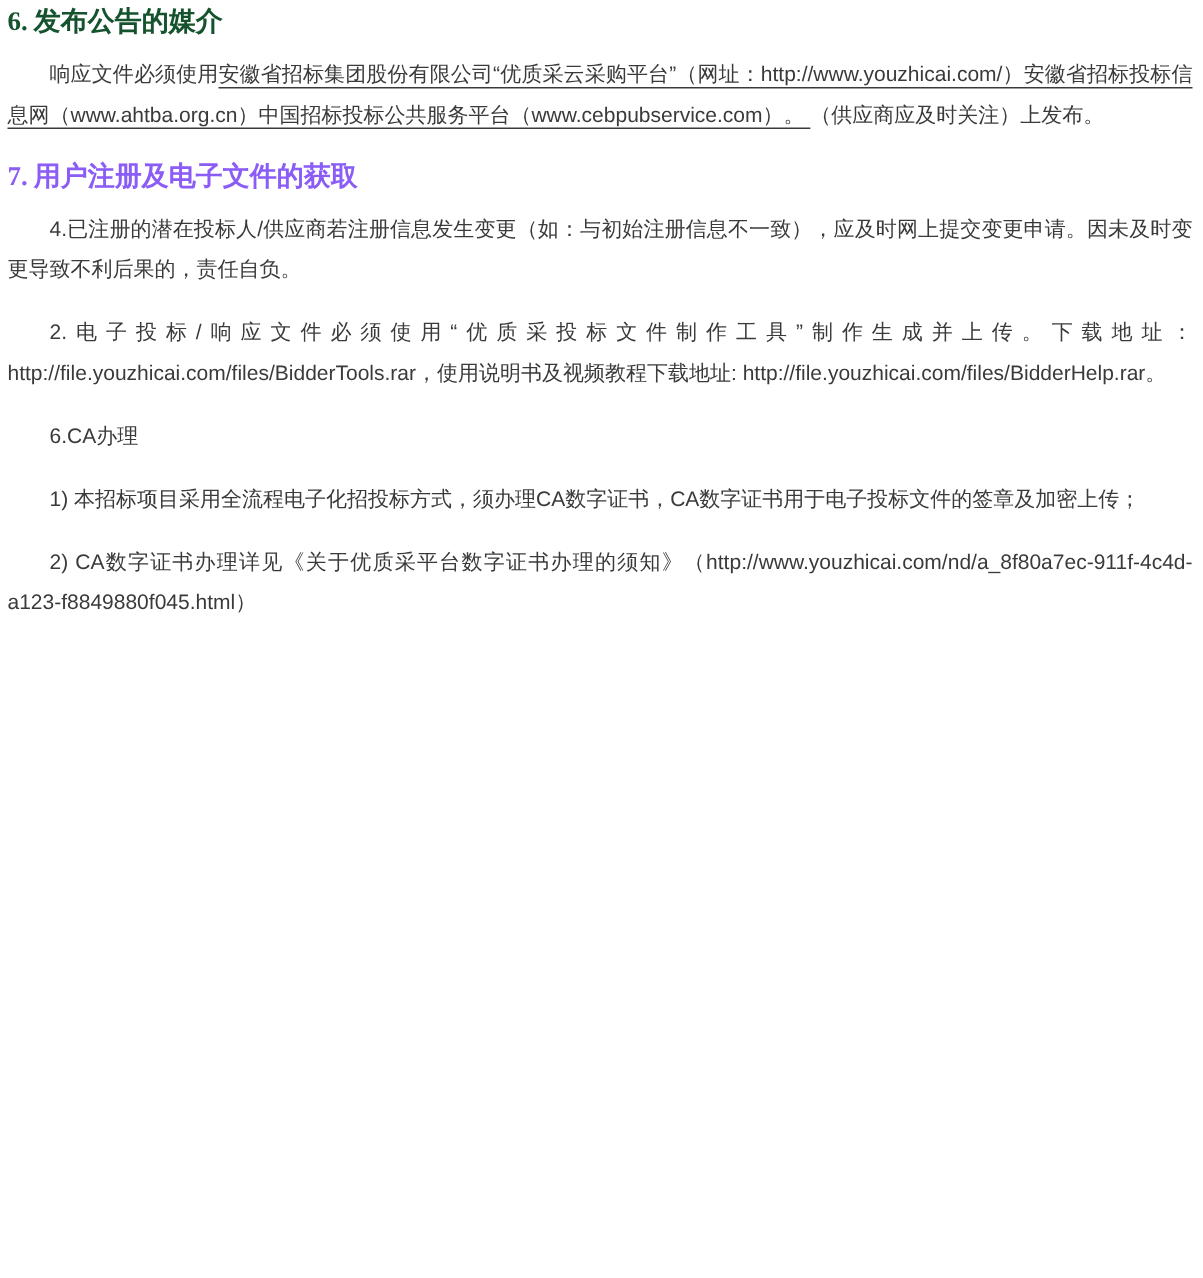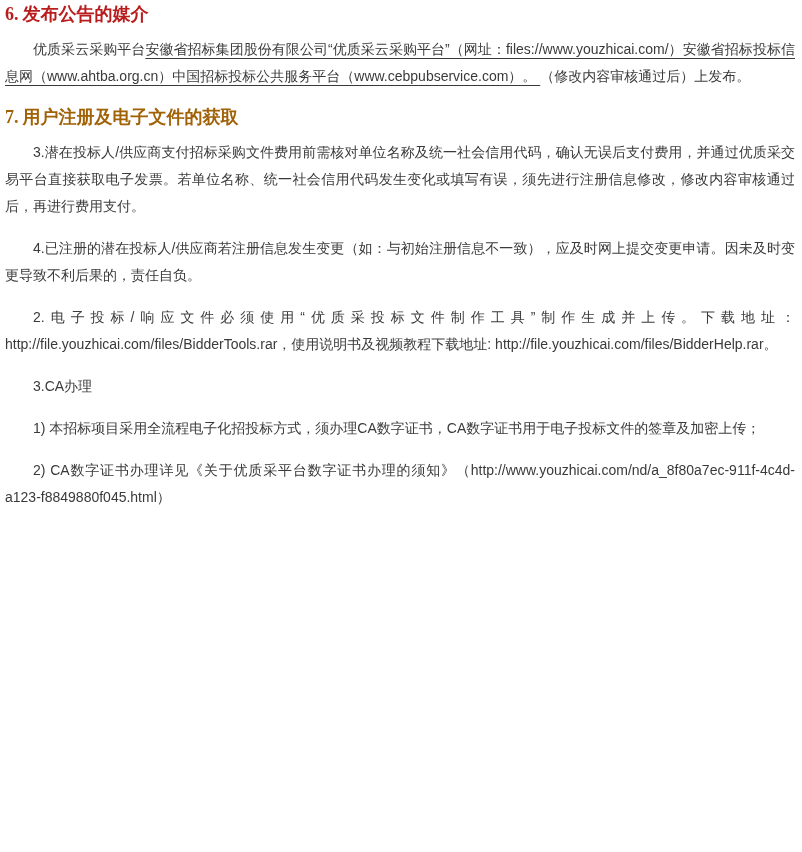--- a/index.html
+++ b/index.html
@@ -36,22 +36,21 @@
   }
   .doc p .u {
     text-decoration: underline;
     text-underline-offset: 4px;
   }
 </style>
 </head>
 <body style="background: rgb(255, 255, 255);">
 
 <div class="doc" style="color: rgb(58, 58, 58);">
-    <h2 style="color: #b91c1c;"><span class="h-num">6.</span><span>发布公告的媒介</span></h2>
-    <p><span>优质采云采购平台</span><span class="u">安徽省招标集团股份有限公司“优质采云采购平台”（网址：files://www.youzhicai.com/）安徽省招标投标信息网（www.ahtba.org.cn）中国招标投标公共服务平台（www.cebpubservice.com）。 </span><span>（修改内容审核通过后）上发布。</span></p>
-    <h2 style="color: #a16207;"><span class="h-num">7.</span><span>用户注册及电子文件的获取</span></h2>
-    <p><span>3.潜在投标人/供应商支付招标采购文件费用前需核对单位名称及统一社会信用代码，确认无误后支付费用，并通过优质采交易平台直接获取电子发票。若单位名称、统一社会信用代码发生变化或填写有误，须先进行注册信息修改，修改内容审核通过后，再进行费用支付。</span></p>
+    <h2 style="color: #14532d;"><span class="h-num">6.</span><span>发布公告的媒介</span></h2>
+    <p><span>响应文件必须使用</span><span class="u">安徽省招标集团股份有限公司“优质采云采购平台”（网址：http://www.youzhicai.com/）安徽省招标投标信息网（www.ahtba.org.cn）中国招标投标公共服务平台（www.cebpubservice.com）。 </span><span>（供应商应及时关注）上发布。</span></p>
+    <h2 style="color: #8b5cf6;"><span class="h-num">7.</span><span>用户注册及电子文件的获取</span></h2>
     <p><span>4.已注册的潜在投标人/供应商若注册信息发生变更（如：与初始注册信息不一致），应及时网上提交变更申请。因未及时变更导致不利后果的，责任自负。</span></p>
     <p><span>2.电子投标/响应文件必须使用“优质采投标文件制作工具”制作生成并上传。下载地址：http://file.youzhicai.com/files/BidderTools.rar，使用说明书及视频教程下载地址: http://file.youzhicai.com/files/BidderHelp.rar。</span></p>
-    <p><span>3.CA办理</span></p>
+    <p><span>6.CA办理</span></p>
     <p><span>1) 本招标项目采用全流程电子化招投标方式，须办理CA数字证书，CA数字证书用于电子投标文件的签章及加密上传；</span></p>
     <p><span>2) CA数字证书办理详见《关于优质采平台数字证书办理的须知》（http://www.youzhicai.com/nd/a_8f80a7ec-911f-4c4d-a123-f8849880f045.html）</span></p>
   </div>
 
 </body></html>

